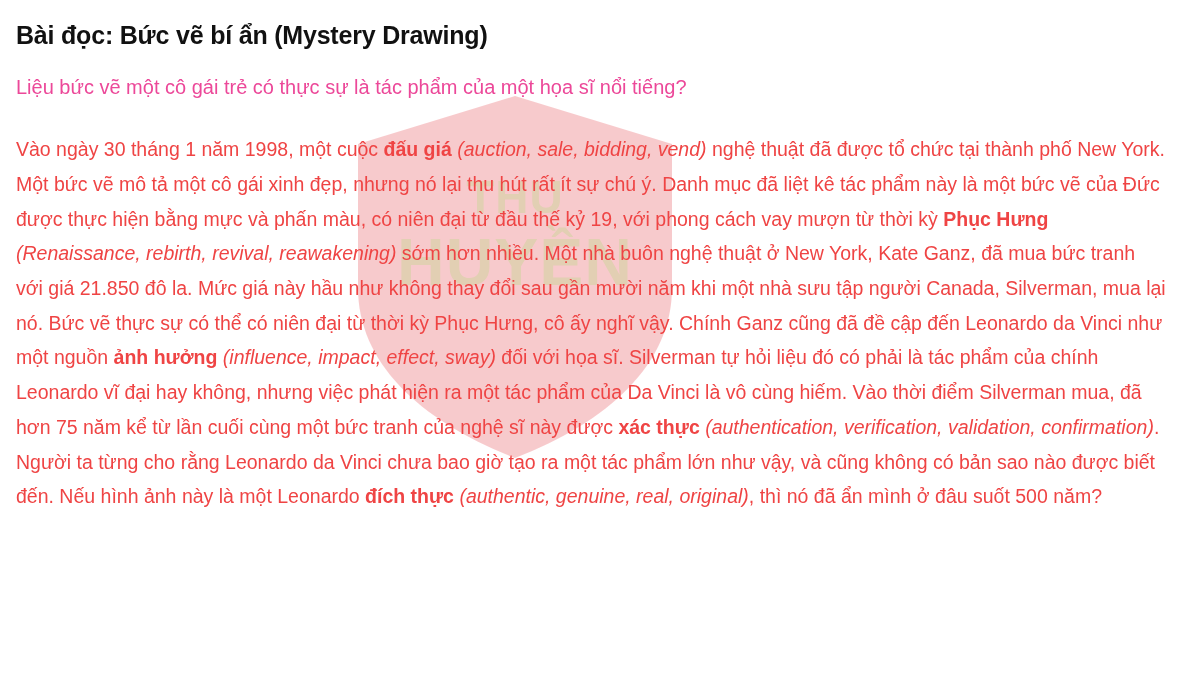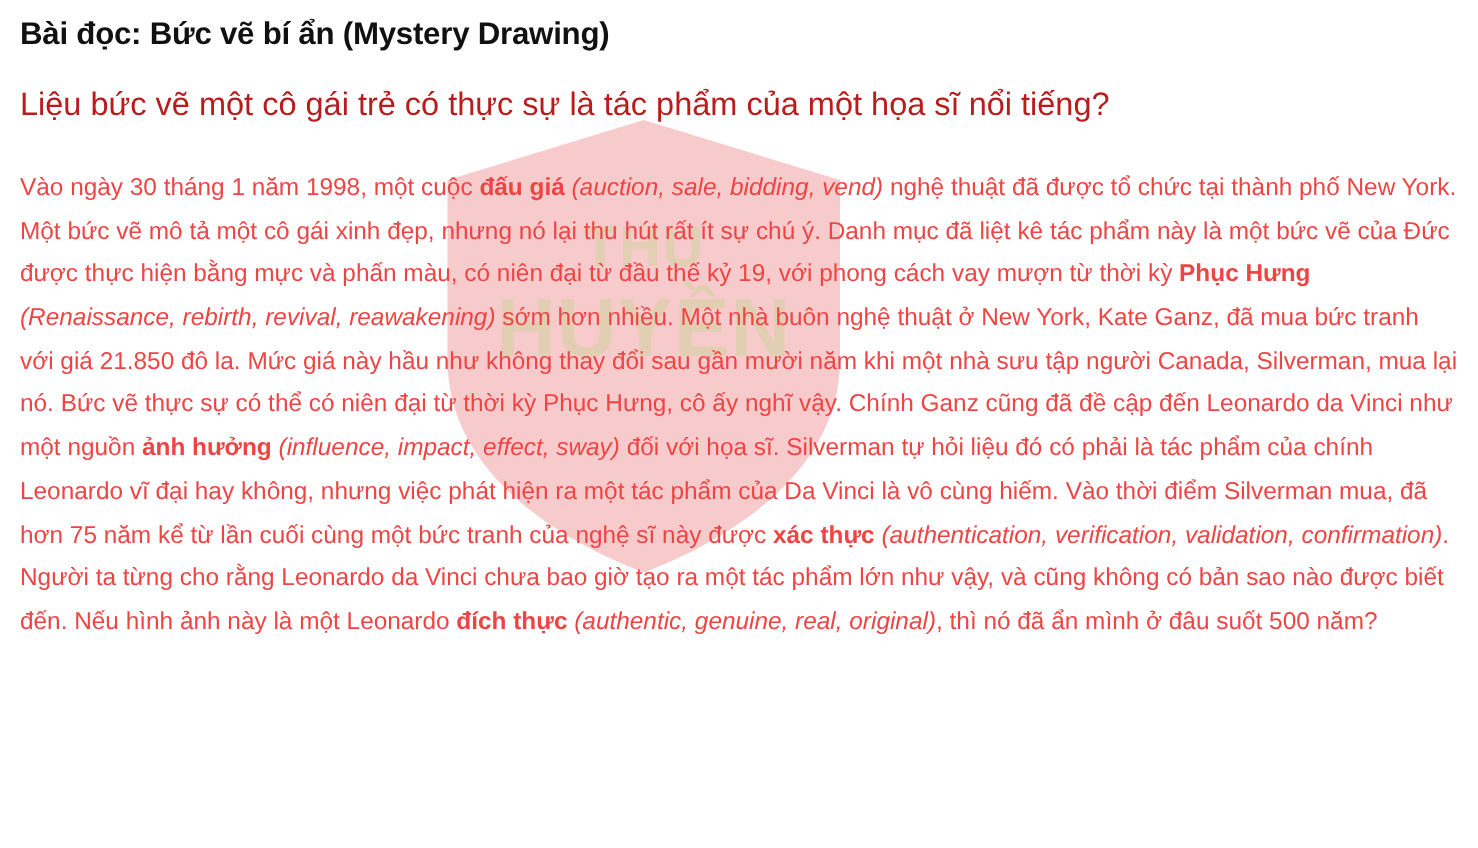--- a/index.html
+++ b/index.html
@@ -44,36 +44,37 @@
     font-family: "Liberation Sans", sans-serif;
   }
   .wm-line1 { top: 78px;  font-size: 46px; }
   .wm-line2 { top: 132px; font-size: 66px; }
   .wm-line3 { top: 215px; font-size: 19px; letter-spacing: 3px; font-weight: normal;}
 
   
   .page {
     position: relative;
     z-index: 2;
-    padding: 12px 16px 0 16px;
+    padding: 0 16px 0 16px;
     box-sizing: border-box;
+    margin-top: 20px;
   }
   .doc-title {
     font-size: 25px;
     font-weight: bold;
     color: #111111;
     margin: 0 0 22px 0;
     line-height: 1.25;
     letter-spacing: -0.2px;
   }
   .lede {
-    font-size: 26px;
+    font-size: 20px;
     line-height: 1.45;
     margin: 0 0 30px 0;
-    color: #b91c1c;
+    color: #ec4899;
   }
   .body-text {
     font-size: 19.5px;
     line-height: 1.78;
     color: #ef4444;
     margin: 0;
     text-align: left;
   }
   .kw { font-weight: bold; }
   .gloss { font-style: italic; }

